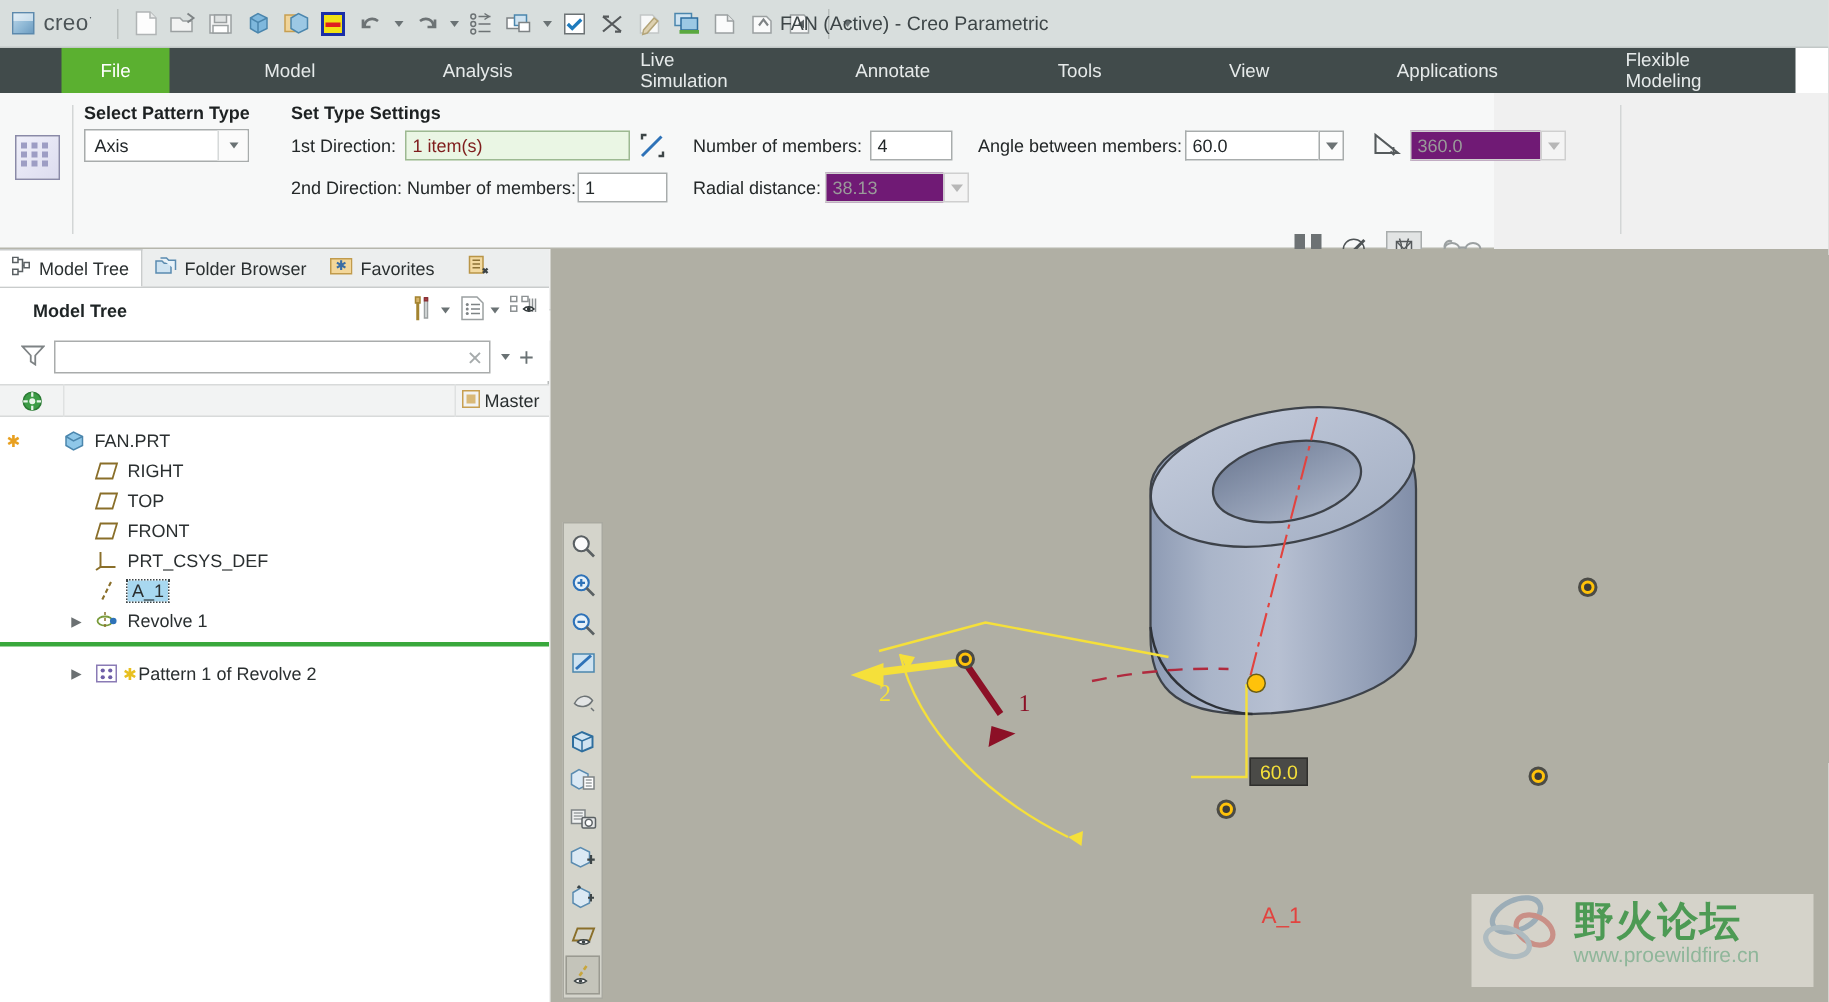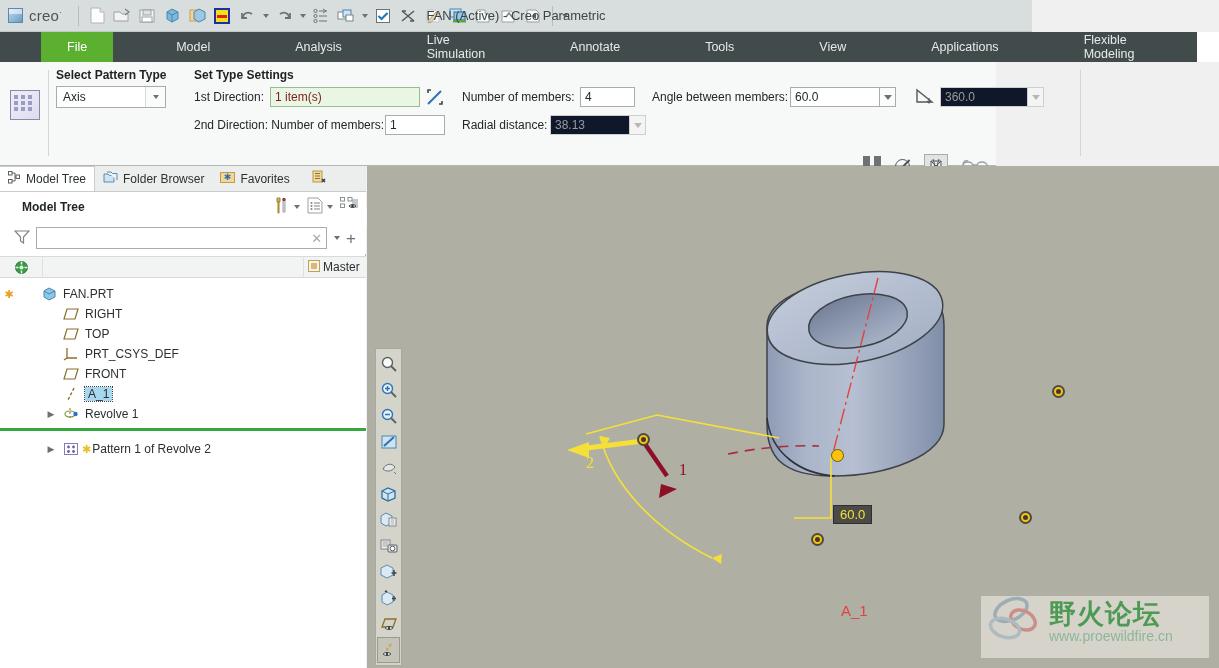--- a/index.html
+++ b/index.html
@@ -8,21 +8,21 @@
     width: 1219px; height: 668px;
     overflow: hidden;
     font-family: "Liberation Sans", sans-serif;
     font-size: 12px;
     background: #f0f0f0;
   }
   #app { position: relative; width: 1219px; height: 668px; }
 
   
   .titlebar {
-    position: absolute; top: 0; left: 0; width: 1032px; height: 32px;
+    position: absolute; top: 0; left: 0; width: 1219px; height: 32px;
     background: #d8dedd;
     border-bottom: 1px solid #c2c8c7;
     display: flex; align-items: center;
   }
   .creo-logo { display: flex; align-items: center; padding: 0 10px 0 8px; }
   .creo-cube {
     width: 15px; height: 15px; margin-right: 6px;
     background: linear-gradient(135deg,#bcd8ea 0%, #8cb6d4 60%, #6d9cc0 100%);
     border: 1px solid #5c89ad;
     position: relative;
@@ -88,21 +88,21 @@
 
   .lbl { color:#232728; font-size:12px; }
   .lbl-bold { font-weight:bold; color:#1d2122; font-size:12px; }
 
   .fld {
     border:1px solid #a8acac; background:#ffffff; height:20px;
     font-size:12px; color:#23282a; padding:0 4px;
     display:flex; align-items:center;
   }
   .fld.green { background:#eaf6e4; border-color:#9db992; color:#7f1d1d; }
-  .fld.dis { background:#0f172a; color:#9a9a9a; border-color:#cfcfcf; }
+  .fld.dis { background:#701a75; color:#9a9a9a; border-color:#cfcfcf; }
   .fld-combo { display:flex; align-items:stretch; }
   .fld-combo .fld { border-right:none; flex:1; }
   .cb-arrow {
     width:17px; border:1px solid #a8acac; background:#fcfcfc;
     display:flex; align-items:center; justify-content:center;
   }
   .cb-arrow.dis { border-color:#cfcfcf; background:#f4f4f4; }
   .cb-arrow i {
     width:0;height:0;border-left:4px solid transparent;border-right:4px solid transparent;
     border-top:5px solid #6d7375; display:block;
@@ -650,37 +650,37 @@
             <path d="M4 1h11l-3 10H1z" fill="none" stroke="#8a6f2a" stroke-width="1.2"></path>
           </svg>
       </div>
       <div style="margin-left:5px;">TOP</div>
     </div>
 
     <div class="tree-row">
       <div style="width:40px;"></div>
       <div style="width:22px;"></div>
       <div class="tree-ic">
-        <svg width="16" height="14" viewBox="0 0 16 14">
-            <path d="M4 1v10h10" fill="none" stroke="#8a6f2a" stroke-width="1.3"></path>
-            <path d="M4 11L1 13" stroke="#8a6f2a" stroke-width="1.3"></path>
-          </svg>
-      </div>
-      <div style="margin-left:5px;">PRT_CSYS_DEF</div>
+        <svg width="16" height="12" viewBox="0 0 16 12">
+            <path d="M4 1h11l-3 10H1z" fill="none" stroke="#8a6f2a" stroke-width="1.2"></path>
+          </svg>
+      </div>
+      <div style="margin-left:5px;">FRONT</div>
     </div>
 
     <div class="tree-row">
       <div style="width:40px;"></div>
       <div style="width:22px;"></div>
       <div class="tree-ic">
-        <svg width="16" height="12" viewBox="0 0 16 12">
-            <path d="M4 1h11l-3 10H1z" fill="none" stroke="#8a6f2a" stroke-width="1.2"></path>
-          </svg>
-      </div>
-      <div style="margin-left:5px;">FRONT</div>
+        <svg width="16" height="14" viewBox="0 0 16 14">
+            <path d="M4 1v10h10" fill="none" stroke="#8a6f2a" stroke-width="1.3"></path>
+            <path d="M4 11L1 13" stroke="#8a6f2a" stroke-width="1.3"></path>
+          </svg>
+      </div>
+      <div style="margin-left:5px;">PRT_CSYS_DEF</div>
     </div>
 
     <div class="tree-row">
       <div style="width:40px;"></div>
       <div style="width:22px;"></div>
       <div class="tree-ic">
         <svg width="12" height="14" viewBox="0 0 12 14">
             <path d="M9 1L3 13" stroke="#8a6f2a" stroke-width="1.4" stroke-dasharray="3,2"></path>
           </svg>
       </div>

